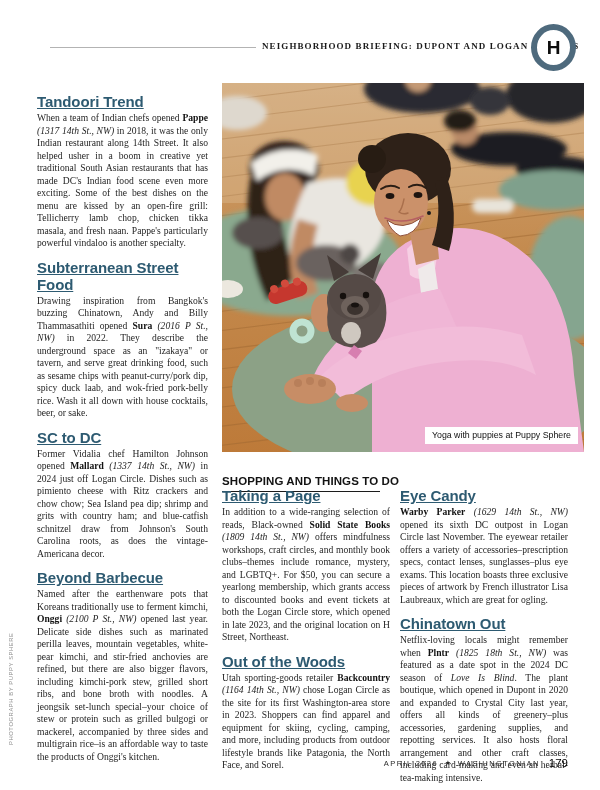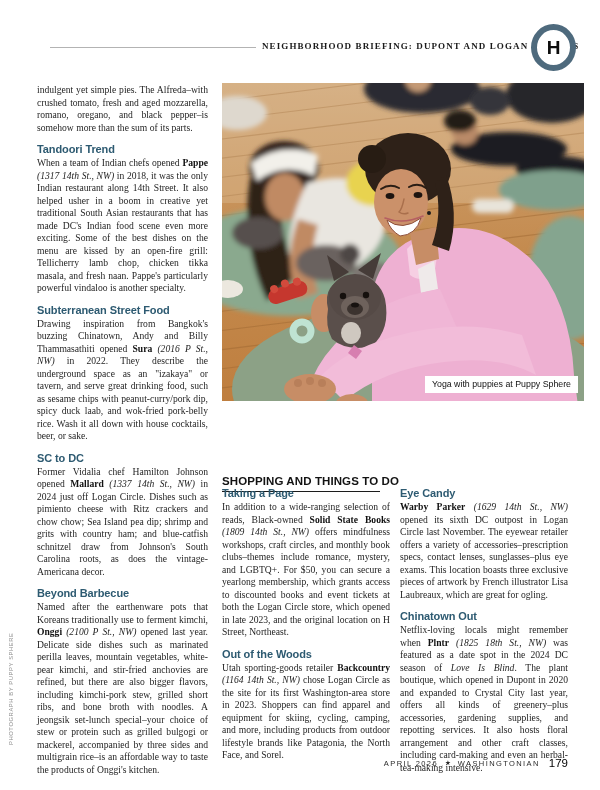--- a/index.html
+++ b/index.html
@@ -14,24 +14,24 @@
 
   
   .col{position:absolute;}
   .food{left:37px;top:84px;width:171px;}
   .shop1{left:222px;top:487px;width:168px;}
   .shop2{left:400px;top:487px;width:168px;}
   p.body{margin:0;font-size:9.6px;line-height:12.5px;text-align:justify;color:#1e1e1e;}
   p.body i{font-style:italic;}
   p.body b{font-weight:bold;color:#111;}
   .sec{margin-top:9px;}
-  h4.teal{margin:0 0 2px 0;font-family:"Liberation Sans",sans-serif;font-weight:bold;font-size:11px;letter-spacing:-0.1px;color:#2d5a71;}
-
-  
-  .photo{position:absolute;left:222px;top:83px;width:362px;height:318px;overflow:hidden;background:#fef9c3;}
+  h4.teal{margin:0 0 2px 0;font-family:"Liberation Sans",sans-serif;font-weight:bold;font-size:15px;letter-spacing:-0.1px;color:#2d5a71;text-decoration:underline;}
+
+  
+  .photo{position:absolute;left:222px;top:83px;width:362px;height:369px;overflow:hidden;background:#fef9c3;}
   .caption{position:absolute;right:6px;bottom:8px;background:#ffffff;padding:3px 7px 4px;font-family:"Liberation Sans",sans-serif;font-size:8.8px;color:#111;white-space:nowrap;}
 
   
   .shop-head{position:absolute;left:222px;top:475px;width:346px;}
   .shop-head h3{margin:0;font-family:"Liberation Sans",sans-serif;font-weight:bold;font-size:11.5px;letter-spacing:0.1px;color:#121212;}
   .shop-head .rule{width:158px;height:0;border-bottom:1.8px solid #1c1c1c;margin-top:4px;}
 
   
   .credit{position:absolute;left:8px;top:745px;transform:rotate(-90deg);transform-origin:0 0;white-space:nowrap;font-family:"Liberation Sans",sans-serif;font-size:5.8px;letter-spacing:0.6px;color:#8d8d8d;}
   .footer{position:absolute;right:32px;top:757px;display:flex;align-items:center;gap:7px;font-family:"Liberation Sans",sans-serif;font-size:7.5px;letter-spacing:1.4px;color:#2a2a2a;white-space:nowrap;}
@@ -43,21 +43,20 @@
 
 <div class="page">
 
   <div class="kicker-rule"></div>
   <div class="kicker">NEIGHBORHOOD BRIEFING: DUPONT AND LOGAN CIRCLES</div>
   <div class="logo">
     <span>H</span>
   </div>
 
   <div class="col food">
-    <p class="body">indulgent yet simple pies. The Alfreda–with crushed tomato, fresh and aged mozzarella, romano, oregano, and black pepper–is somehow more than the sum of its parts.</p>
 
     <div class="sec">
       <h4 class="teal">Tandoori Trend</h4>
       <p class="body"><span>When a team of Indian chefs opened </span><b>Pappe</b><i> (1317 14th St., NW)</i><span> in 2018, it was the only Indian restaurant along 14th Street. It also helped usher in a boom in creative yet traditional South Asian restaurants that has made DC's Indian food scene even more exciting. Some of the best dishes on the menu are kissed by an open-fire grill: Tellicherry lamb chop, chicken tikka masala, and fresh naan. Pappe's particularly powerful vindaloo is another specialty.</span></p>
     </div>
 
     <div class="sec">
       <h4 class="teal">Subterranean Street Food</h4>
       <p class="body"><span>Drawing inspiration from Bangkok's buzzing Chinatown, Andy and Billy Thammasathiti opened </span><b>Sura</b><i> (2016 P St., NW)</i><span> in 2022. They describe the underground space as an "izakaya" or tavern, and serve great drinking food, such as sesame chips with peanut-curry/pork dip, spicy duck laab, and wok-fried pork-belly rice. Wash it all down with house cocktails, beer, or sake.</span></p>
     </div>

